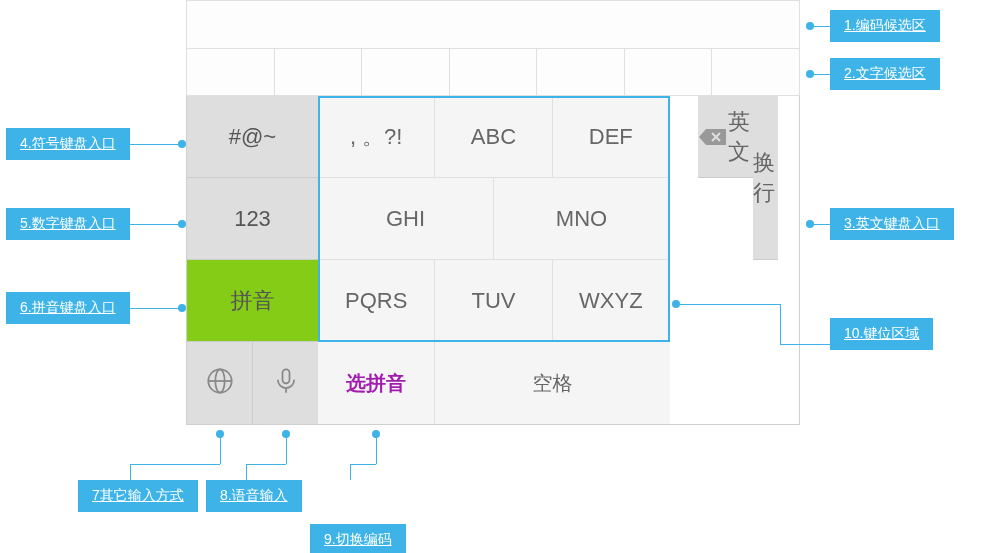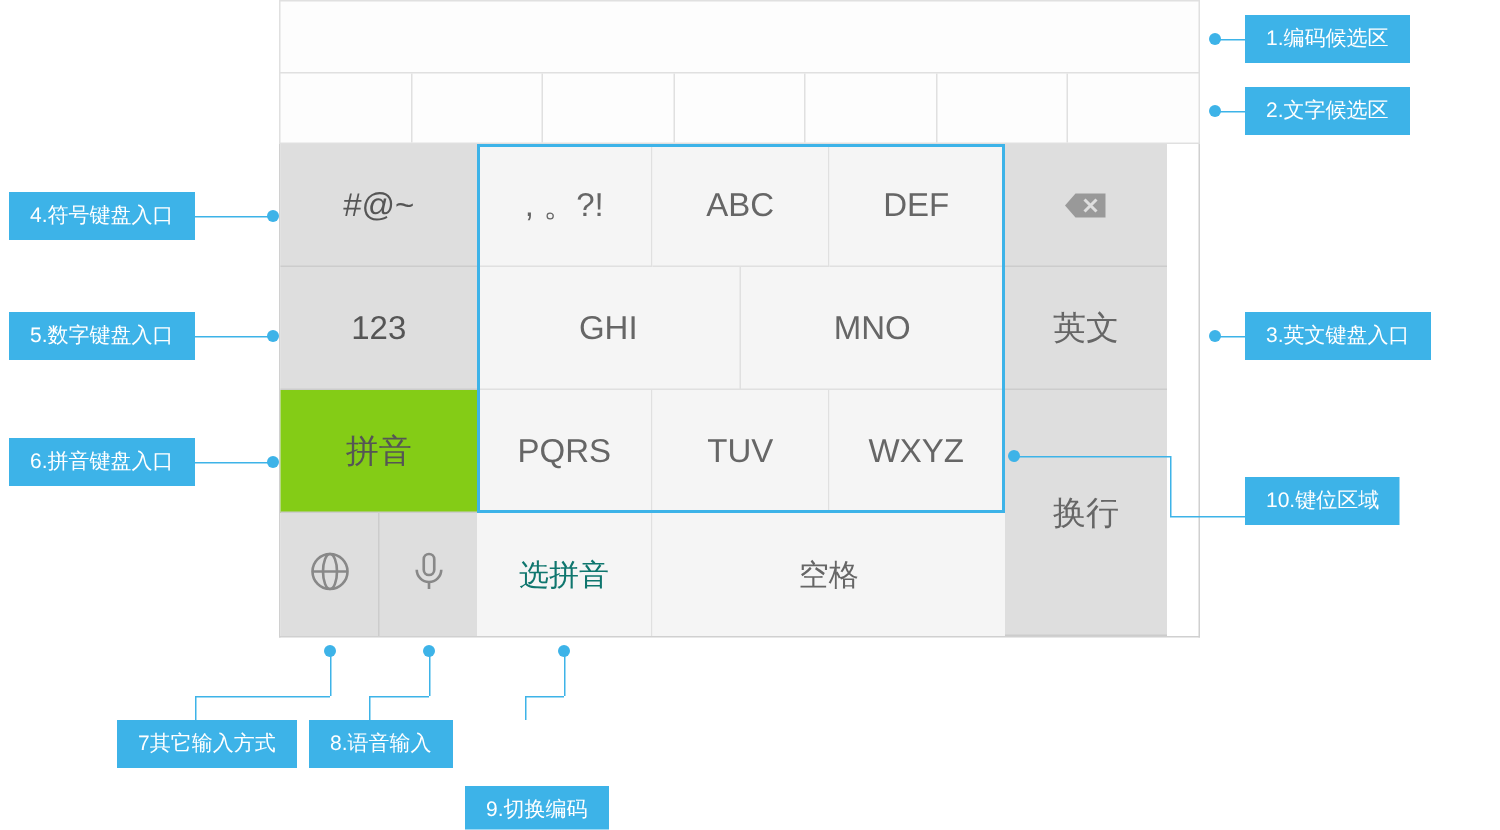--- a/index.html
+++ b/index.html
@@ -21,33 +21,33 @@
     .left-col .bottom-row { height: 82px; display: flex; background: #dedede; }
     .left-col .bottom-row .half { flex: 1; display: flex; align-items: center; justify-content: center; border-right: 1px solid #ccc; }
     .left-col .bottom-row .half:last-child { border-right: none; }
     
     .center-grid { width: 352px; position: relative; }
     .grid-highlight { position: absolute; top: 0; left: 0; right: 0; height: 246px; border: 2px solid #3db3e8; z-index: 5; pointer-events: none; }
     .grid-rows { display: flex; flex-direction: column; }
     .grid-row { display: flex; height: 82px; }
     .grid-row .gkey { flex: 1; background: #f5f5f5; border-right: 1px solid #e0e0e0; border-bottom: 1px solid #e0e0e0; display: flex; align-items: center; justify-content: center; font-size: 22px; color: #666; }
     .bottom-center { display: flex; height: 82px; }
-    .bottom-center .select-pinyin { width: 117px; background: #f5f5f5; border-right: 1px solid #e0e0e0; display: flex; align-items: center; justify-content: center; font-size: 20px; color: #0f766e; }
+    .bottom-center .select-pinyin { width: 117px; background: #f5f5f5; border-right: 1px solid #e0e0e0; display: flex; align-items: center; justify-content: center; font-size: 20px; color: #a21caf; font-weight: bold; }
     .bottom-center .space { flex: 1; background: #f5f5f5; display: flex; align-items: center; justify-content: center; font-size: 20px; color: #666; }
     
-    .right-col { width: 108px; display: flex; flex-direction: column; }
+    .right-col { width: 108px; display: flex; flex-direction: row; padding-left: 28px; }
     .right-col .key { height: 82px; background: #dedede; border-bottom: 1px solid #ccc; display: flex; align-items: center; justify-content: center; font-size: 22px; color: #666; }
     .right-col .key.tall { height: 164px; }
     
     .backspace-icon { width: 30px; height: 20px; position: relative; }
     .backspace-icon svg { width: 100%; height: 100%; }
     
     .globe-icon svg, .mic-icon svg { width: 28px; height: 28px; }
     
-    .label { position: absolute; background: #3db3e8; color: #fff; font-size: 14px; padding: 7px 14px; white-space: nowrap; }
+    .label { position: absolute; background: #3db3e8; color: #fff; font-size: 14px; padding: 7px 14px; white-space: nowrap; text-decoration: underline; }
     
     .connector { position: absolute; background: #3db3e8; }
     .dot { position: absolute; width: 8px; height: 8px; background: #3db3e8; border-radius: 50%; }
     
     .conn-line-h { height: 1px; }
     .conn-line-v { width: 1px; }
   </style>
 </head>
 <body>
 

